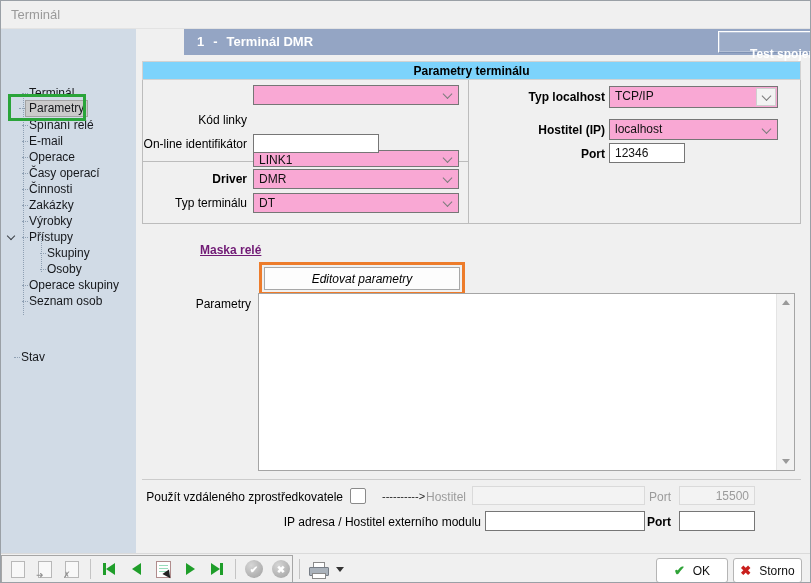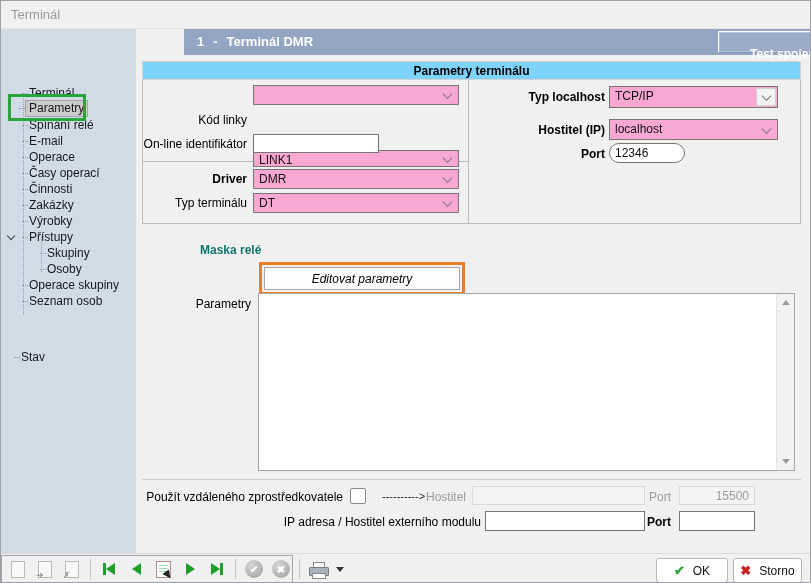--- a/index.html
+++ b/index.html
@@ -33,21 +33,21 @@
   .lbl.dis{color:#9b9b9b;}
 
   .combo{position:absolute;box-sizing:border-box;background:#f9a8d4;border:1px solid #767676;padding:2px 20px 2px 5px;overflow:hidden;white-space:nowrap;cursor:default;}
   .combo .cv{position:absolute;right:7px;top:50%;width:6px;height:6px;border-right:1.4px solid #7c7c7c;border-bottom:1.4px solid #7c7c7c;transform:translateY(-65%) rotate(45deg);}
   .combo .cbox{position:absolute;right:1px;top:1px;bottom:1px;width:18px;background:#f3f3f3;border:1px solid #cfcfcf;}
   .combo .cbox .cv{right:5px;}
 
   .tinput{position:absolute;box-sizing:border-box;background:#fff;border:1px solid #767676;padding:2px 5px;font:12px "Liberation Sans",sans-serif;color:#111;}
   .dinput{background:#f3f3f3;border:1px solid #dadada;color:#9b9b9b;}
 
-  .link{position:absolute;font-weight:bold;color:#0f766e;cursor:pointer;}
+  .link{position:absolute;font-weight:bold;text-decoration:underline;color:#701a75;cursor:pointer;}
   .pushbtn{position:absolute;box-sizing:border-box;background:#fdfdfd;border:1px solid #a8a8a8;text-align:center;cursor:pointer;color:#000;font-style:italic;}
 
   .anno{position:absolute;box-sizing:border-box;background:transparent;pointer-events:none;}
   .anno.green{border:3px solid #2aa43a;}
   .anno.orange{border:3px solid #ed7c2b;}
 
   
   .bigtext{left:257px;top:292px;width:537px;height:178px;background:#fff;border:1px solid #a5a5a5;}
   .sbar{position:absolute;right:0;top:0;bottom:0;width:17px;background:#f2f2f2;border-left:1px solid #e4e4e4;}
   .sarr{position:absolute;left:50%;transform:translateX(-50%);width:0;height:0;border-left:4px solid transparent;border-right:4px solid transparent;}
@@ -150,21 +150,21 @@
 
   <div class="lbl b" style="left:460px;top:89px;width:144px;">Typ localhost</div>
   <div class="combo" style="left:608px;top:85px;width:169px;height:22px;"><span>TCP/IP</span><span class="cbox">
         <span class="cv"></span>
       </span></div>
 
   <div class="lbl b" style="left:460px;top:122px;width:144px;">Hostitel (IP)</div>
   <div class="combo" style="left:608px;top:118px;width:169px;height:21px;"><span>localhost</span><span class="cv"></span></div>
 
   <div class="lbl b" style="left:460px;top:146px;width:144px;">Port</div>
-  <input class="tinput" style="left: 608px; top: 142px; width: 76px; height: 20px; border-radius: 10px;" value="12346">
+  <input class="tinput" style="left: 608px; top: 142px; width: 76px; height: 20px;" value="12346">
 
   <div class="link" style="left:199px;top:242px;">Maska relé</div>
 
   <div class="pushbtn" style="left:263px;top:266px;width:196px;height:23px;line-height:22px;">Editovat parametry</div>
   <div class="anno orange abs" style="left:258px;top:261px;width:206px;height:33px;"></div>
 
   <div class="lbl" style="left:140px;top:296px;width:110px;">Parametry</div>
   <div class="abs bigtext">
     <span></span>
     <div class="sbar">

